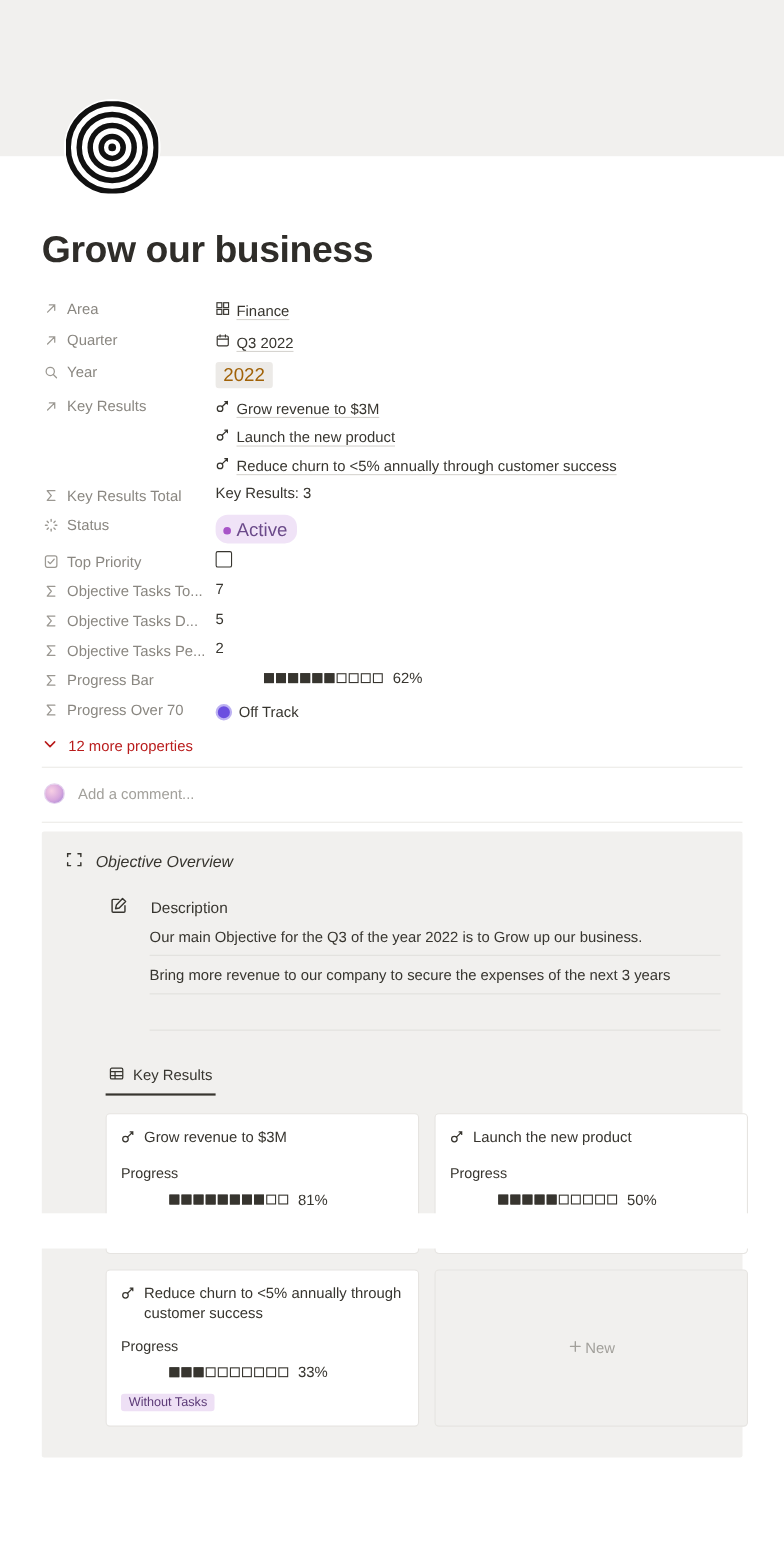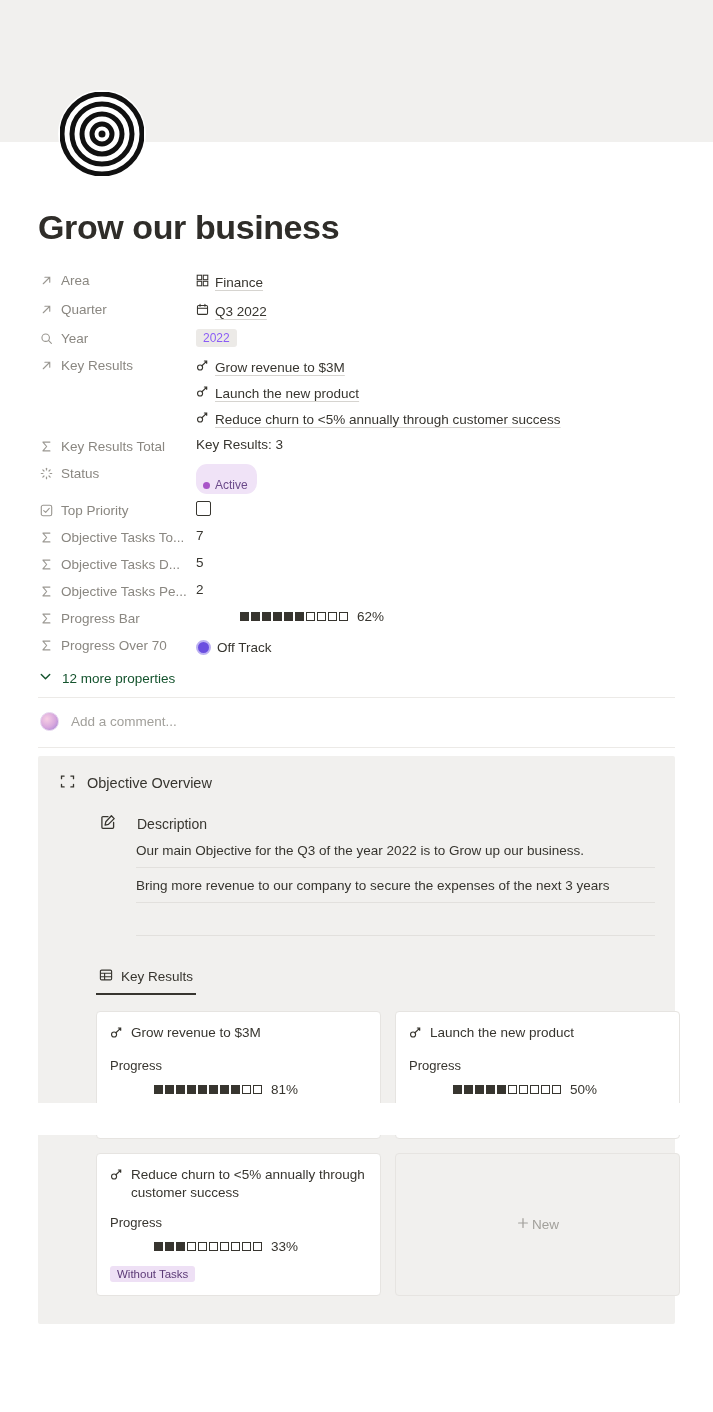--- a/index.html
+++ b/index.html
@@ -95,32 +95,32 @@
   .underlined {
     text-decoration: underline;
     text-decoration-color: #d6d4d0;
     text-underline-offset: 3px;
   }
   .tag {
     display: inline-block;
     background: #eceae7;
     border-radius: 3px;
     padding: 2px 7px;
-    font-size: 12px;
-    color: #8b5cf6;
+    font-size: 17px;
+    color: #a16207;
   }
   .pill {
     display: inline-flex;
     align-items: center;
     gap: 5px;
     background: #f0e3f7;
     color: #6b4a8a;
     border-radius: 11px;
-    padding: 14px 9px 2px 7px;
-    font-size: 12px;
+    padding: 4px 9px 2px 7px;
+    font-size: 17px;
   }
   .pill .dot {
     width: 7px; height: 7px; border-radius: 50%;
     background: #a855c8;
     display: inline-block;
   }
   .checkbox {
     width: 15px; height: 15px;
     border: 1.6px solid #37352f;
     border-radius: 2px;
@@ -145,21 +145,21 @@
     width: 15px; height: 15px;
     border-radius: 50%;
     background: #6b4fe0;
     border: 2px solid #bdb2f2;
     display: inline-block;
   }
   .more-props {
     display: flex;
     align-items: center;
     gap: 9px;
-    color: #14532d;
+    color: #b91c1c;
     font-size: 13.5px;
     padding: 8px 0 10px 0;
   }
   .divider {
     height: 1px;
     background: #eceae7;
     margin: 0 0 0 0;
   }
   
   .comment-row {
@@ -187,20 +187,21 @@
     padding: 18px 20px 28px 20px;
     border-radius: 2px;
   }
   .ov-header {
     display: flex;
     align-items: center;
     gap: 12px;
     font-size: 14.5px;
     color: #37352f;
     padding-left: 2px;
+    font-style: italic;
   }
   .section {
     margin-top: 22px;
     padding-left: 42px;
   }
   .desc-head {
     display: flex;
     align-items: center;
     gap: 21px;
     font-size: 14px;

